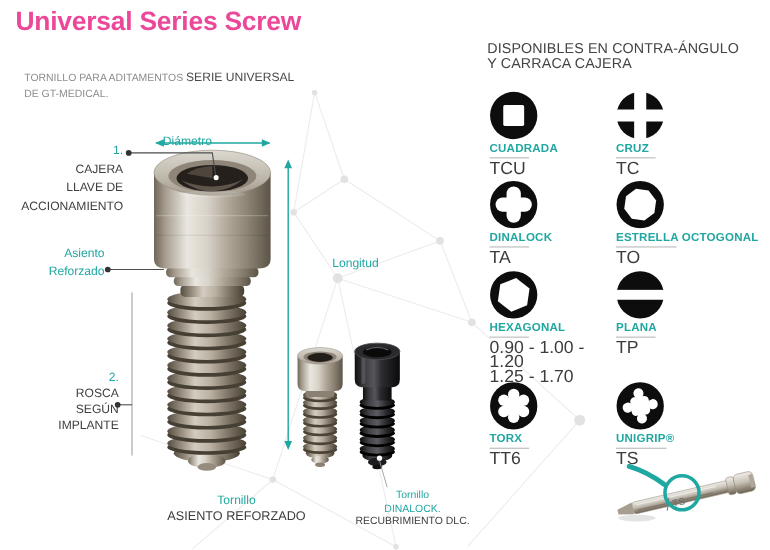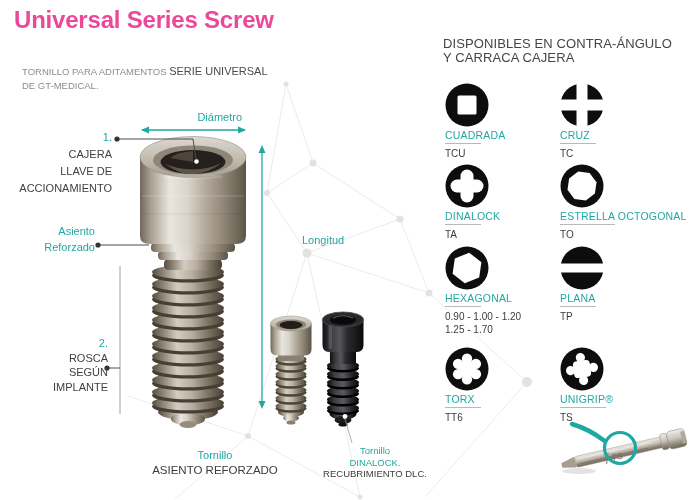--- a/index.html
+++ b/index.html
@@ -8,33 +8,33 @@
   #art{position:absolute;left:0;top:0;}
   .abs{position:absolute;}
   .title{left:14px;top:6px;font-size:24px;font-weight:bold;color:#ec4899;letter-spacing:-0.2px;}
   .subtitle{left:22px;top:64px;width:250px;font-size:9.5px;color:#8c8c8c;line-height:14px;}
   .subtitle .em{font-size:11px;color:#4a4a4a;}
   .teal{color:#21a7a1;}
   .callout{font-size:11px;color:#3f3f3f;}
   .co-head{left:2px;top:129px;width:110px;text-align:right;line-height:17px;}
   .co-seat{left:0px;top:223px;width:95px;text-align:right;line-height:16px;font-size:11px;}
   .co-thread{left:2px;top:336px;width:106px;text-align:right;line-height:14.5px;}
-  .dim-w{left:148px;top:111px;width:94px;text-align:right;font-size:11px;}
+  .dim-w{left:148px;top:123px;width:94px;text-align:left;font-size:11px;}
   .dim-h{left:266px;top:234px;font-size:11px;padding-left:36px;}
   .cap-main{left:135px;top:448px;width:160px;text-align:center;line-height:15px;}
   .cap-main .l1{font-size:11px;}
   .cap-main .l2{font-size:11.5px;color:#3c3c3c;}
   .cap-dlc{left:300px;top:445px;width:150px;text-align:center;line-height:11.5px;font-size:9.5px;}
   .cap-dlc .l3{color:#3c3c3c;}
   .dr-header{left:443px;top:37px;font-size:13px;color:#454545;line-height:13.5px;letter-spacing:.1px;}
   .cell{position:absolute;width:120px;}
   .cell svg{display:block;}
-  .dlabel{margin-top:2px;font-size:10.5px;font-weight:normal;color:#21a7a1;letter-spacing:.2px;white-space:nowrap;}
+  .dlabel{margin-top:2px;font-size:10.5px;font-weight:bold;color:#21a7a1;letter-spacing:.2px;white-space:nowrap;}
   .dunder{width:36px;height:1px;background:#b9b9b9;margin:2px 0 3px 0;}
-  .dcode{font-size:10px;color:#3c3c3c;line-height:13px;}
+  .dcode{font-size:16px;color:#3c3c3c;line-height:13px;}
 </style>
 </head>
 <body>
 
 <div id="stage">
 
 <svg id="art" width="700" height="500" viewBox="0 0 700 500">
   <defs>
     <linearGradient id="metalV" x1="0" y1="0" x2="1" y2="0">
       <stop offset="0" stop-color="#6f6759"></stop>

